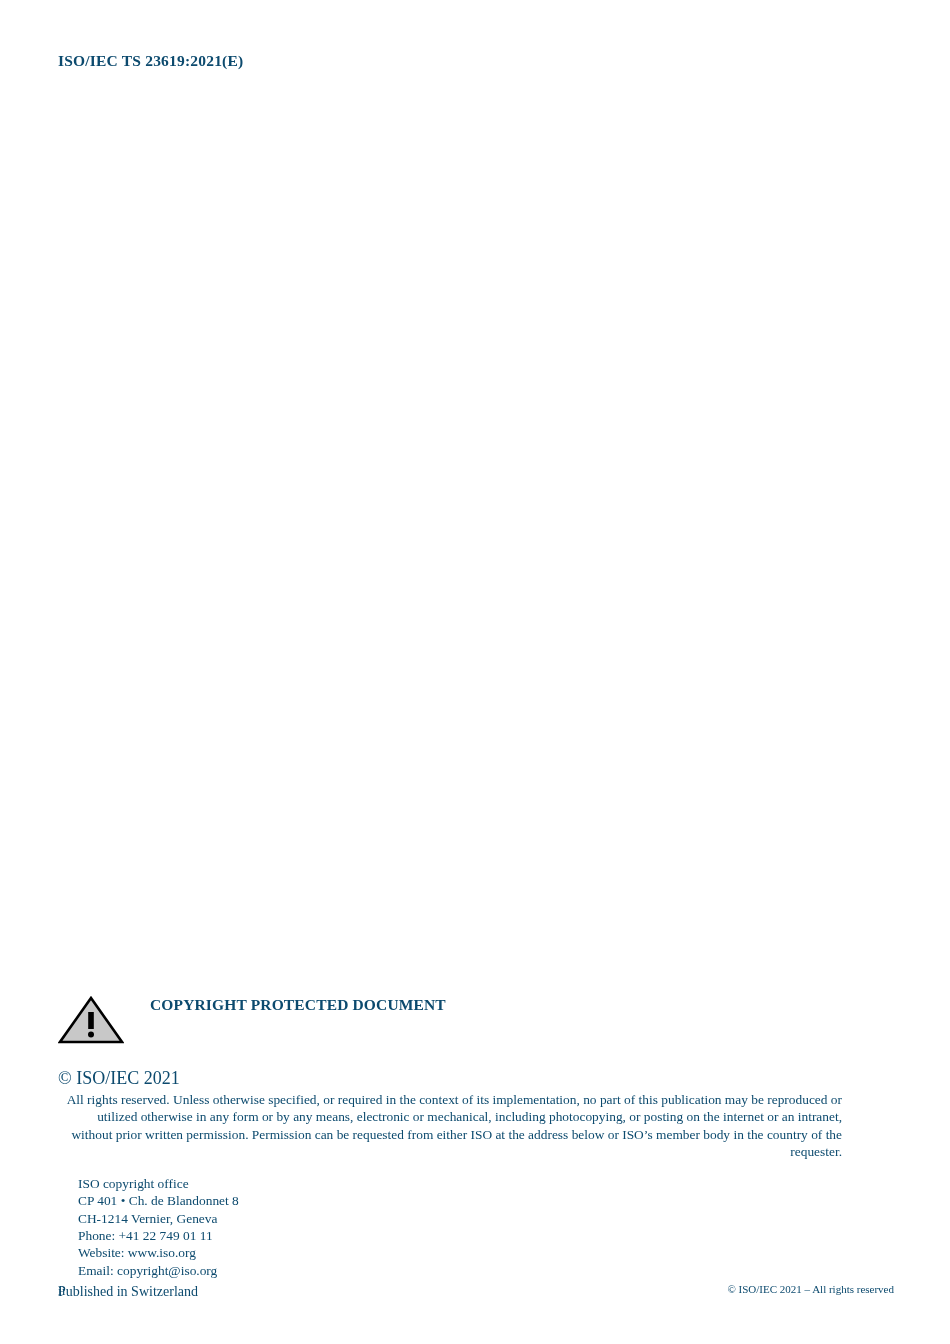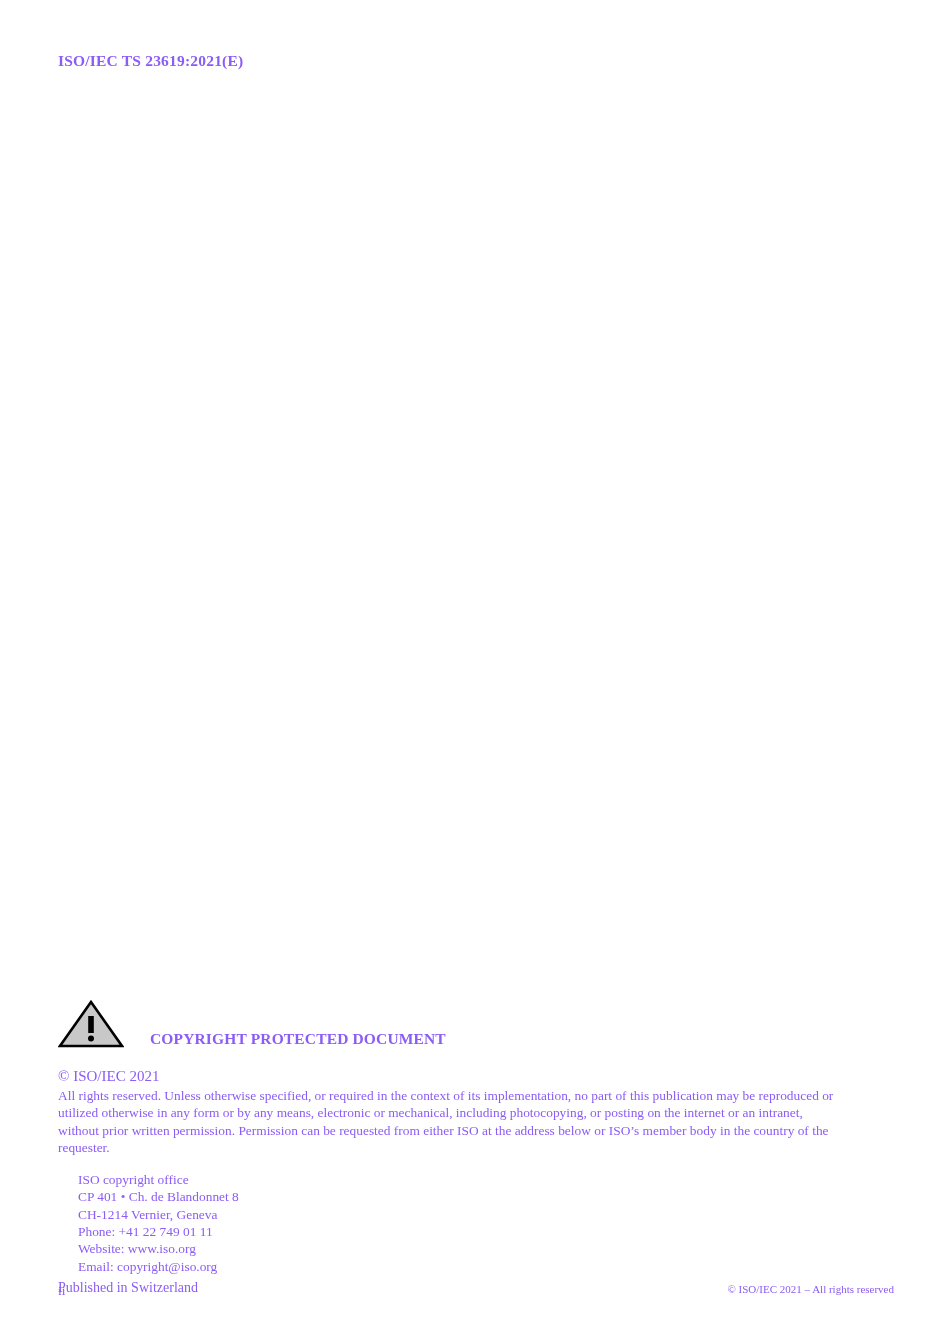--- a/index.html
+++ b/index.html
@@ -6,67 +6,67 @@
     margin: 0;
     padding: 0;
     background: #ffffff;
   }
   .page {
     position: relative;
     width: 950px;
     height: 1344px;
     background: #ffffff;
     font-family: "Liberation Serif", serif;
-    color: #8b5cf6;
+    color: #0c4a6e;
     overflow: hidden;
   }
   .doc-header {
     position: absolute;
     left: 58px;
     top: 52px;
     font-size: 15.5px;
     font-weight: bold;
     letter-spacing: 0.2px;
   }
 
   .copyright-block {
     position: absolute;
     left: 58px;
     top: 996px;
     width: 790px;
   }
 
   .cp-title-row {
     display: flex;
-    align-items: flex-end;
+    align-items: flex-start;
     height: 52px;
   }
   .warn-icon {
     width: 66px;
     height: 48px;
     flex: 0 0 auto;
     display: block;
   }
   .cp-title {
     font-size: 15.5px;
     font-weight: bold;
     margin-left: 26px;
     letter-spacing: 0.15px;
   }
 
   .cp-year {
-    font-size: 15px;
+    font-size: 18px;
     margin-top: 20px;
   }
 
   .cp-body {
     font-size: 13.4px;
     line-height: 1.30;
     margin-top: 2px;
-    text-align: left;
+    text-align: right;
     width: 784px;
   }
 
   .cp-address {
     font-size: 13.4px;
     line-height: 1.30;
     margin-top: 14px;
     margin-left: 20px;
   }
 

